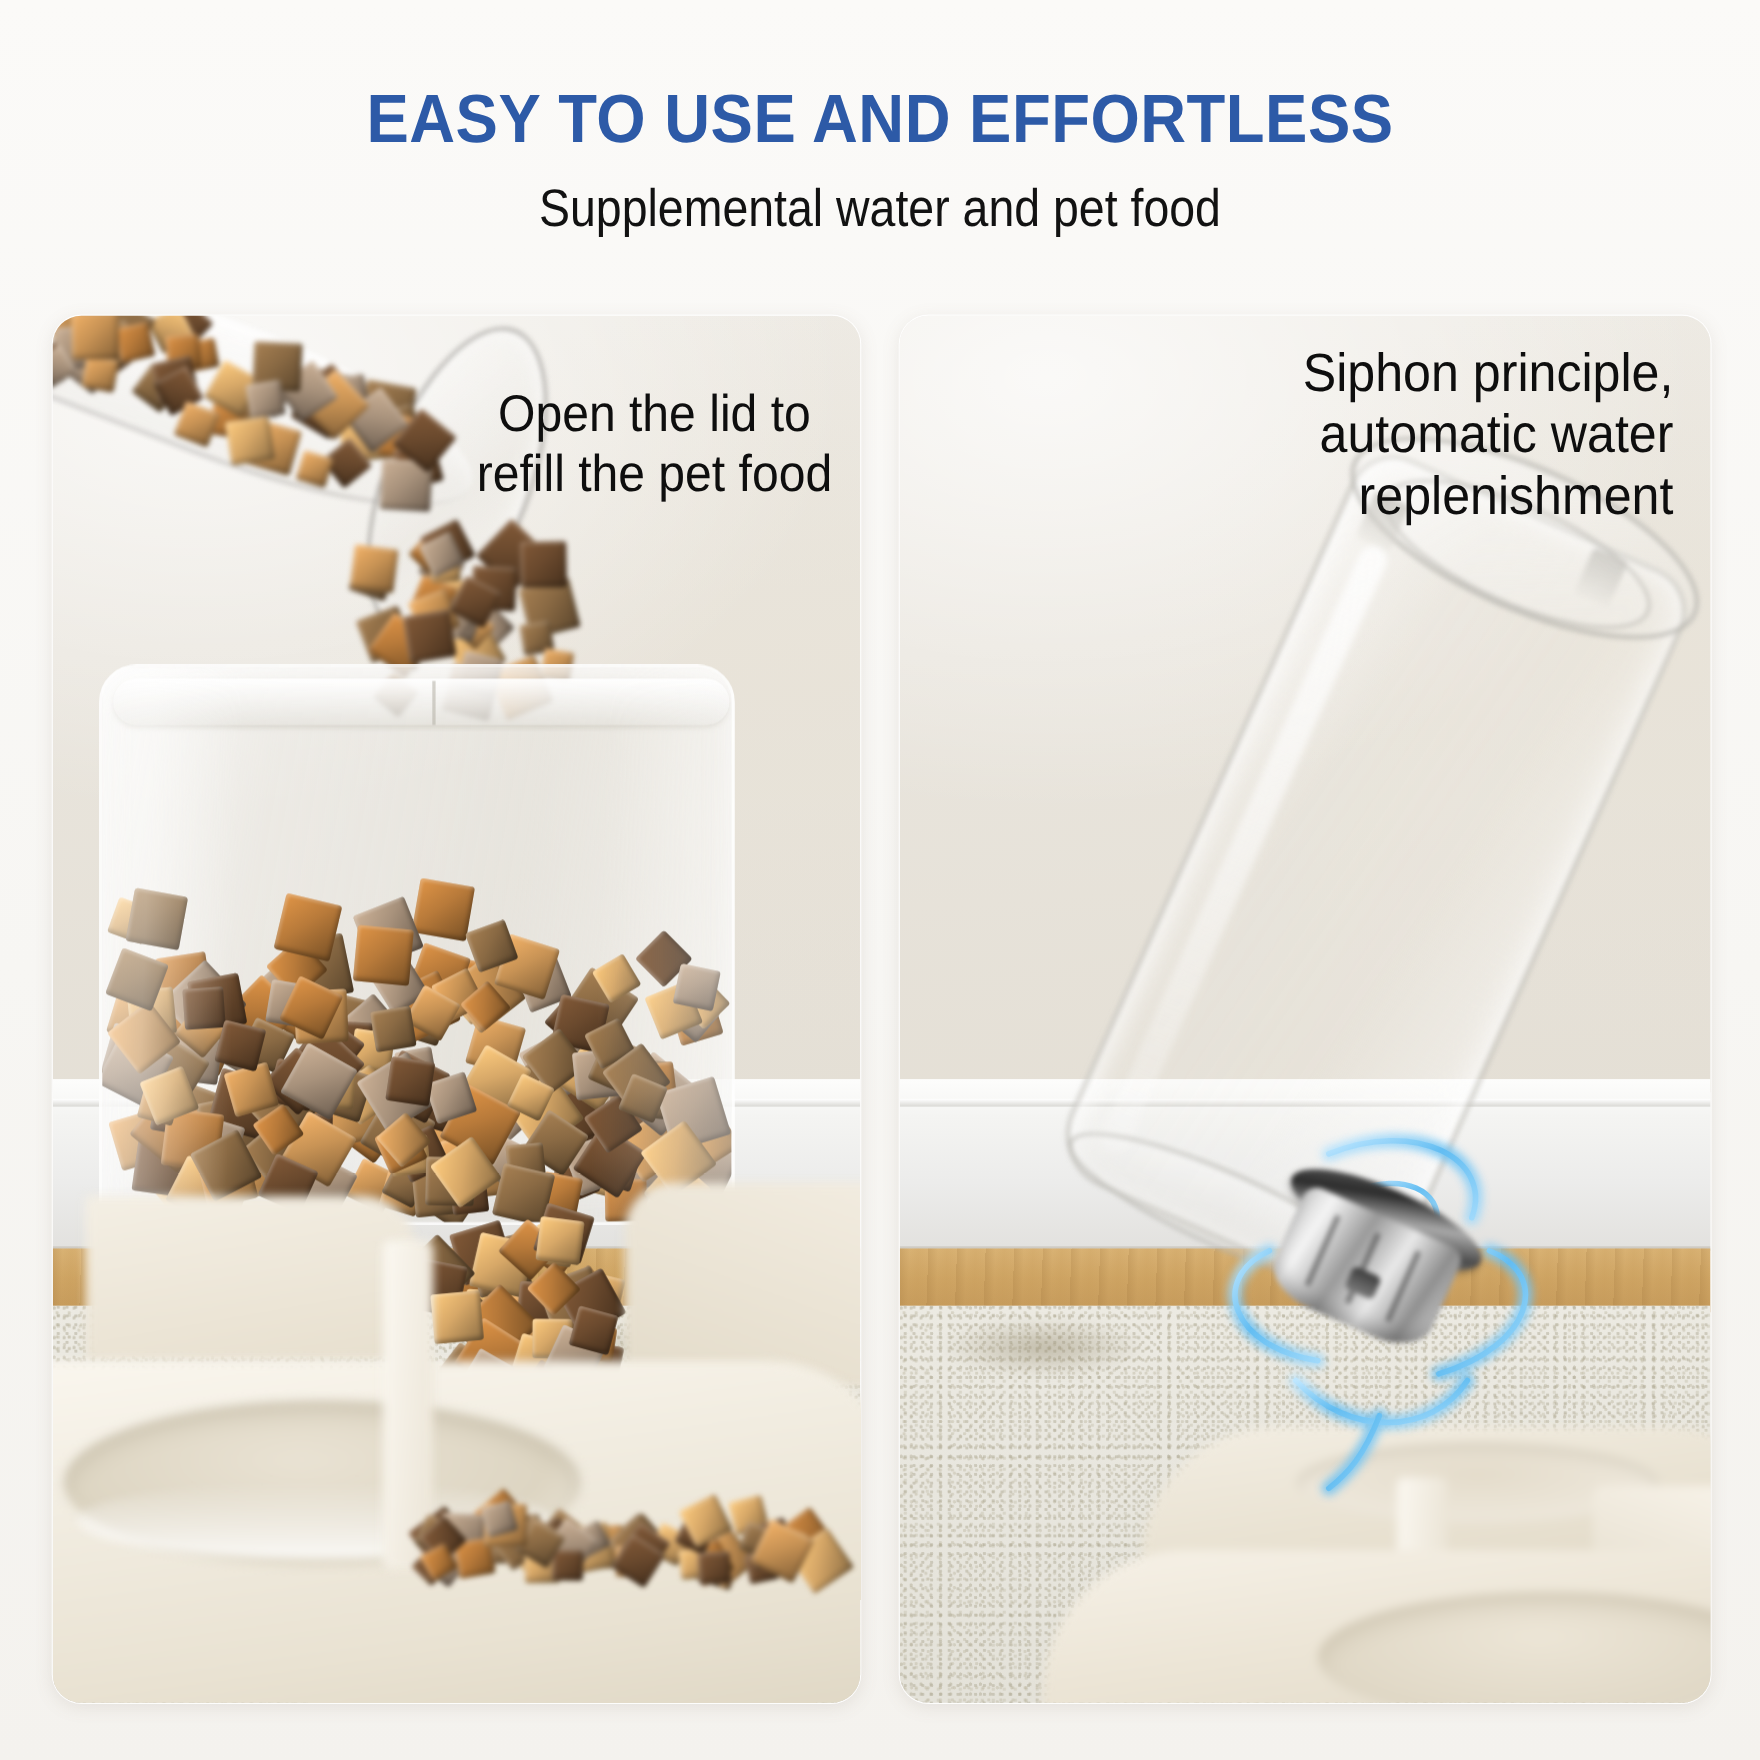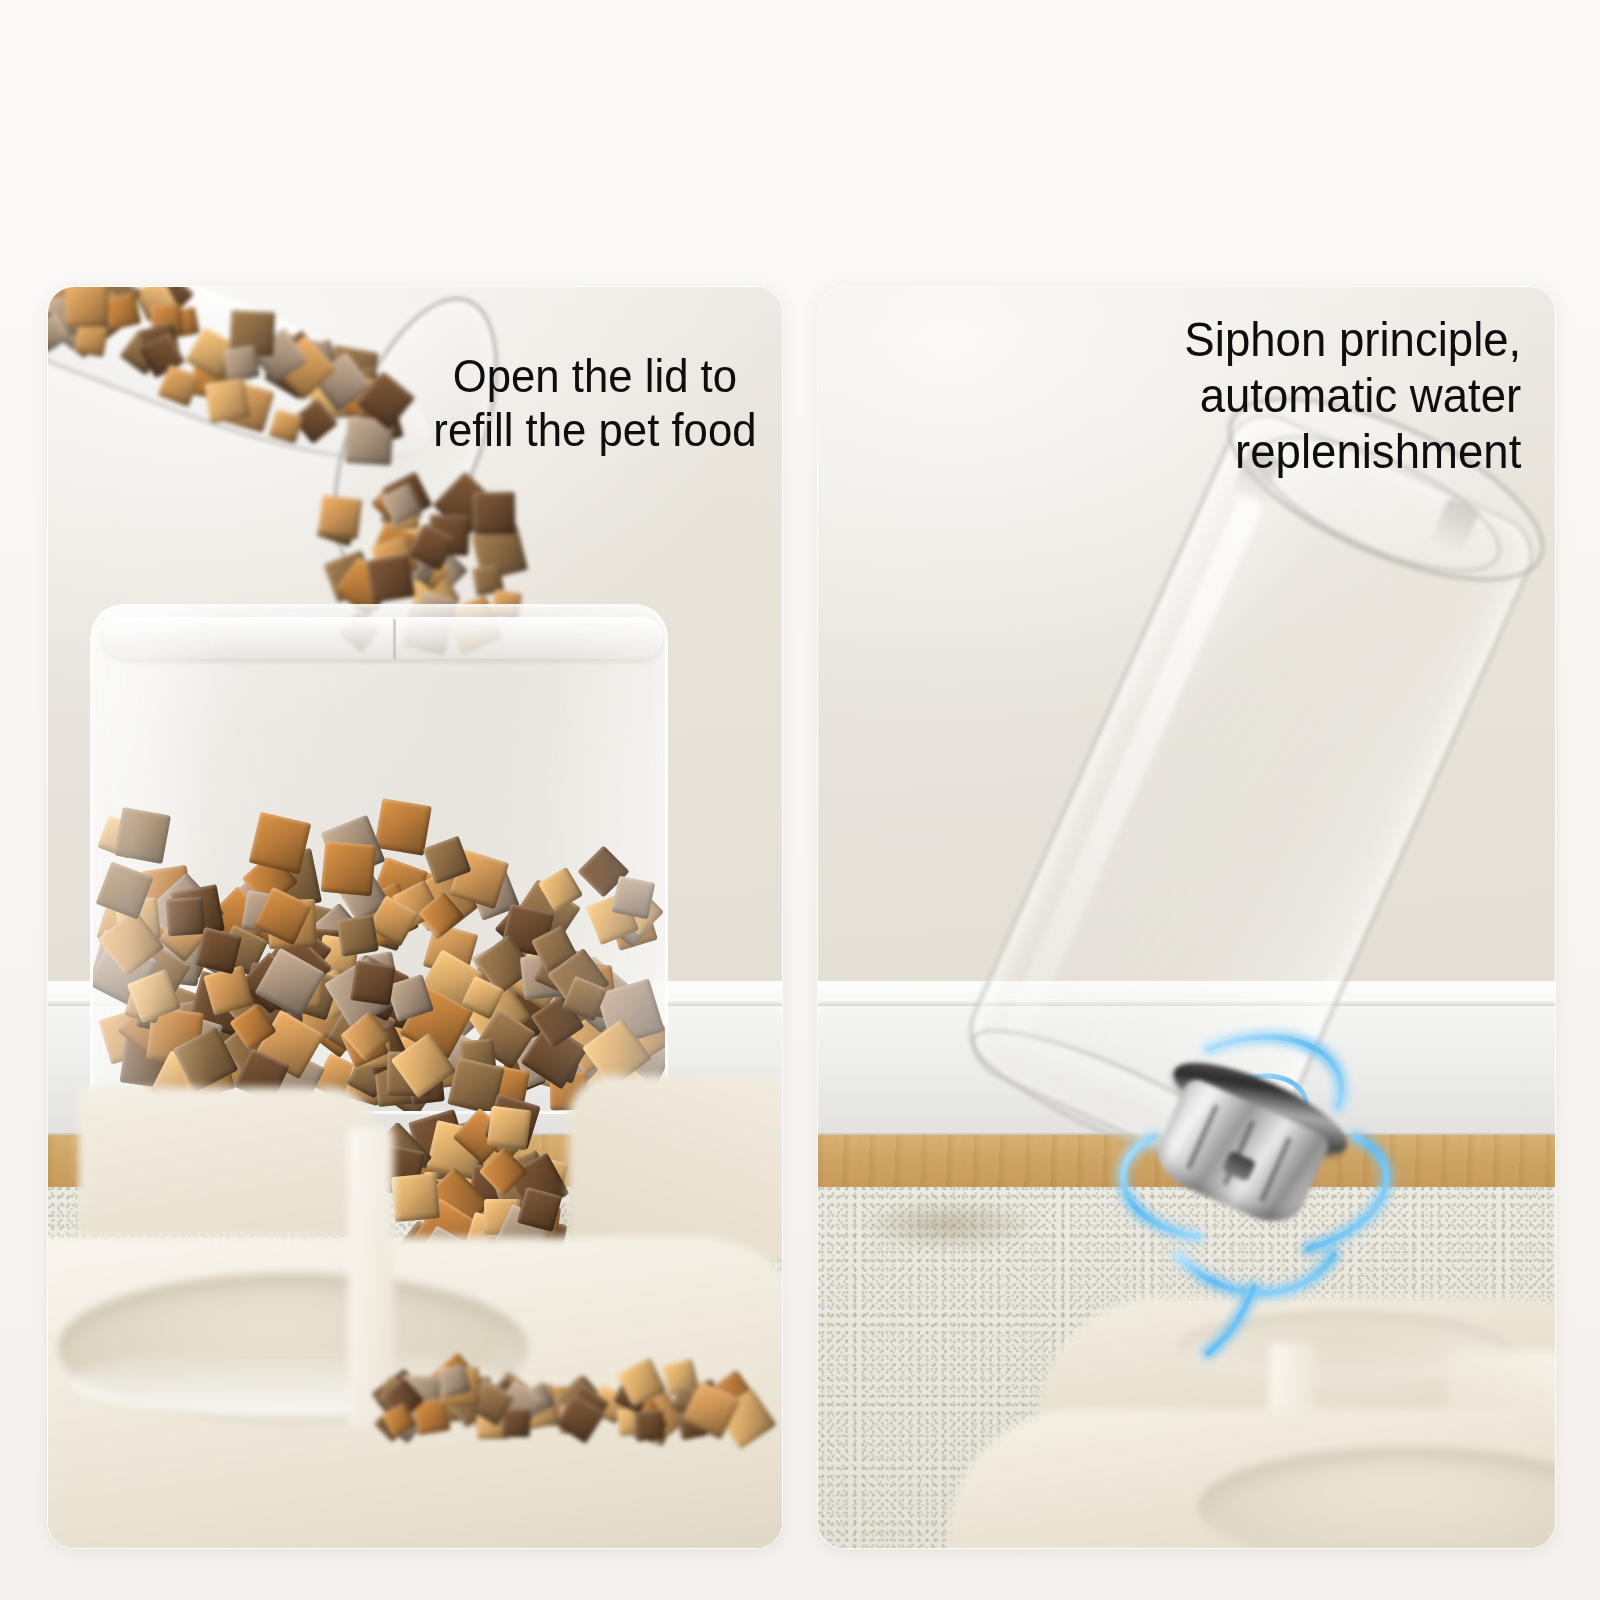--- a/index.html
+++ b/index.html
@@ -350,20 +350,24 @@
   }
 
   .blurlayer{ filter:blur(2.2px); }
   .blur-strong{ filter:blur(4.5px); }
 </style>
 </head>
 <body>
 
 <div class="page">
 
+  <div class="header">
+    <div class="headline">EASY TO USE AND EFFORTLESS</div>
+    <div class="subhead">Supplemental water and pet food</div>
+  </div>
 
   <div class="panels">
 
     <div class="panel panel-right">
 
       <div class="wall"></div>
       <div class="wall-sheen"></div>
       <div class="baseboard"></div>
       <div class="wood"></div>
       <div class="carpet"></div>

